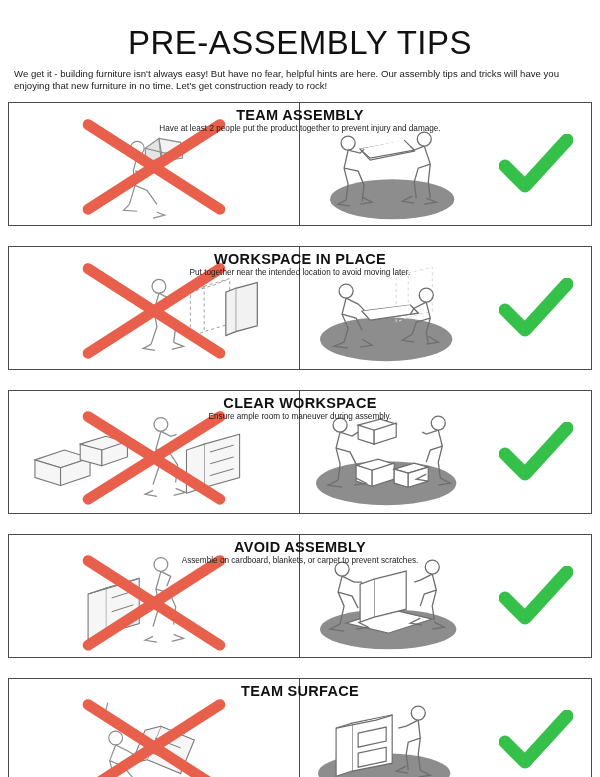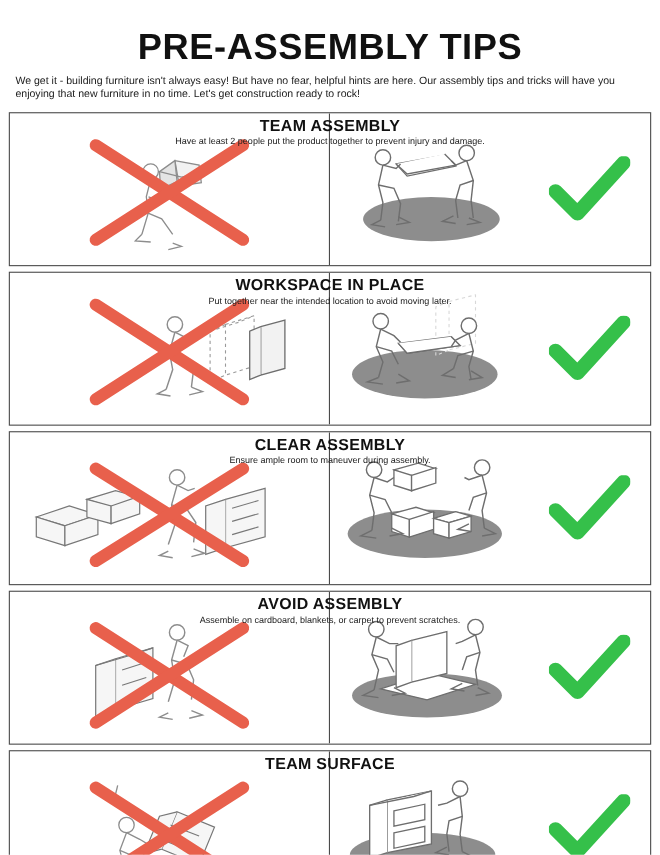--- a/index.html
+++ b/index.html
@@ -15,39 +15,39 @@
   }
   .page {
     width: 600px;
     height: 777px;
     position: relative;
     padding: 0;
   }
   .title {
     text-align: center;
     font-size: 33px;
-    font-weight: bold;
+    font-weight: normal;
     letter-spacing: 0.5px;
     margin: 26px 0 0 0;
     line-height: 1;
   }
   .intro {
     text-align: left;
     font-size: 9.6px;
     line-height: 1.28;
     margin: 9px 14px 0 14px;
     color: #1a1a1a;
   }
   .sections {
     margin: 9px 8px 0 8px;
   }
   .section {
     border: 1.4px solid #4a4a4a;
-    height: 140px;
-    margin-bottom: 5px;
+    height: 124px;
+    margin-bottom: 20px;
     position: relative;
     overflow: hidden;
     background: #fff;
   }
   .sec-head {
     position: absolute;
     top: 5px;
     left: 0;
     right: 0;
     text-align: center;
@@ -232,21 +232,21 @@
             <svg viewBox="0 0 74 60" xmlns="http://www.w3.org/2000/svg">
               <path d="M6 32 L26 52 L68 6" fill="none" stroke="#35c04a" stroke-width="13" stroke-linecap="round" stroke-linejoin="round"></path>
             </svg>
           </div>
         </div>
       </div>
     </div>
 
     <div class="section">
       <div class="sec-head">
-        <div class="sec-title">CLEAR ASSEMBLY</div>
+        <div class="sec-title">CLEAR WORKSPACE</div>
         <div class="sec-sub">Ensure ample room to maneuver during assembly.</div>
       </div>
       <div class="panes">
         <div class="pane pane-bad">
           <span class="sr">cluttered-workspace-illustration</span>
           <div class="art">
             <svg viewBox="0 0 290 124" xmlns="http://www.w3.org/2000/svg">
               <g fill="#f6f6f6" stroke="#777" stroke-width="1.1">
                 <path d="M24 70 l30 -10 l26 8 l-30 10 z"></path>
                 <path d="M24 70 l0 18 l26 8 l0 -18 z"></path>

